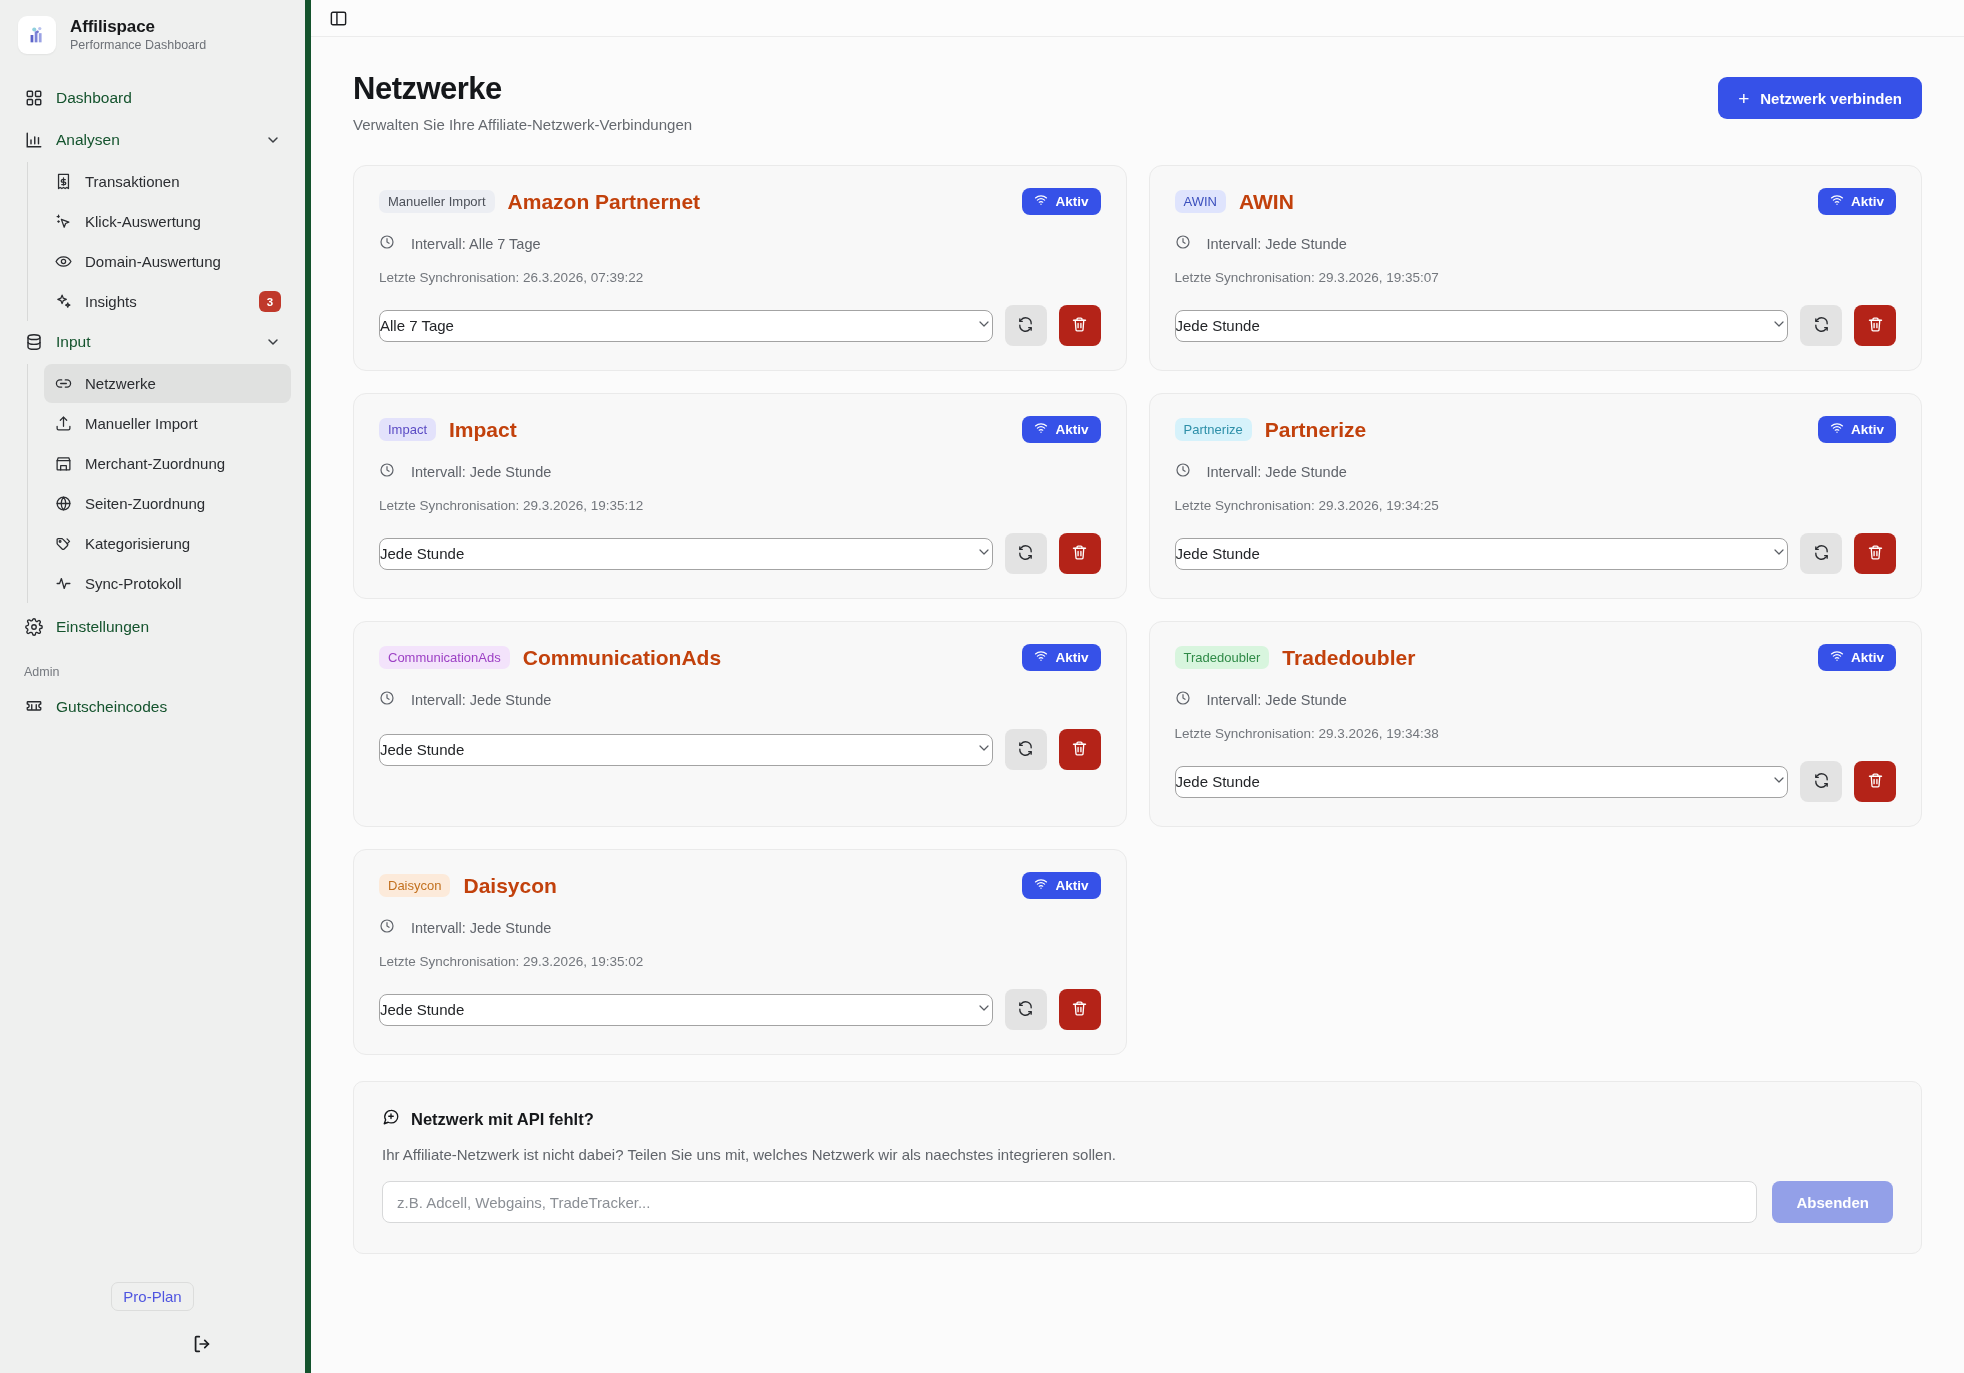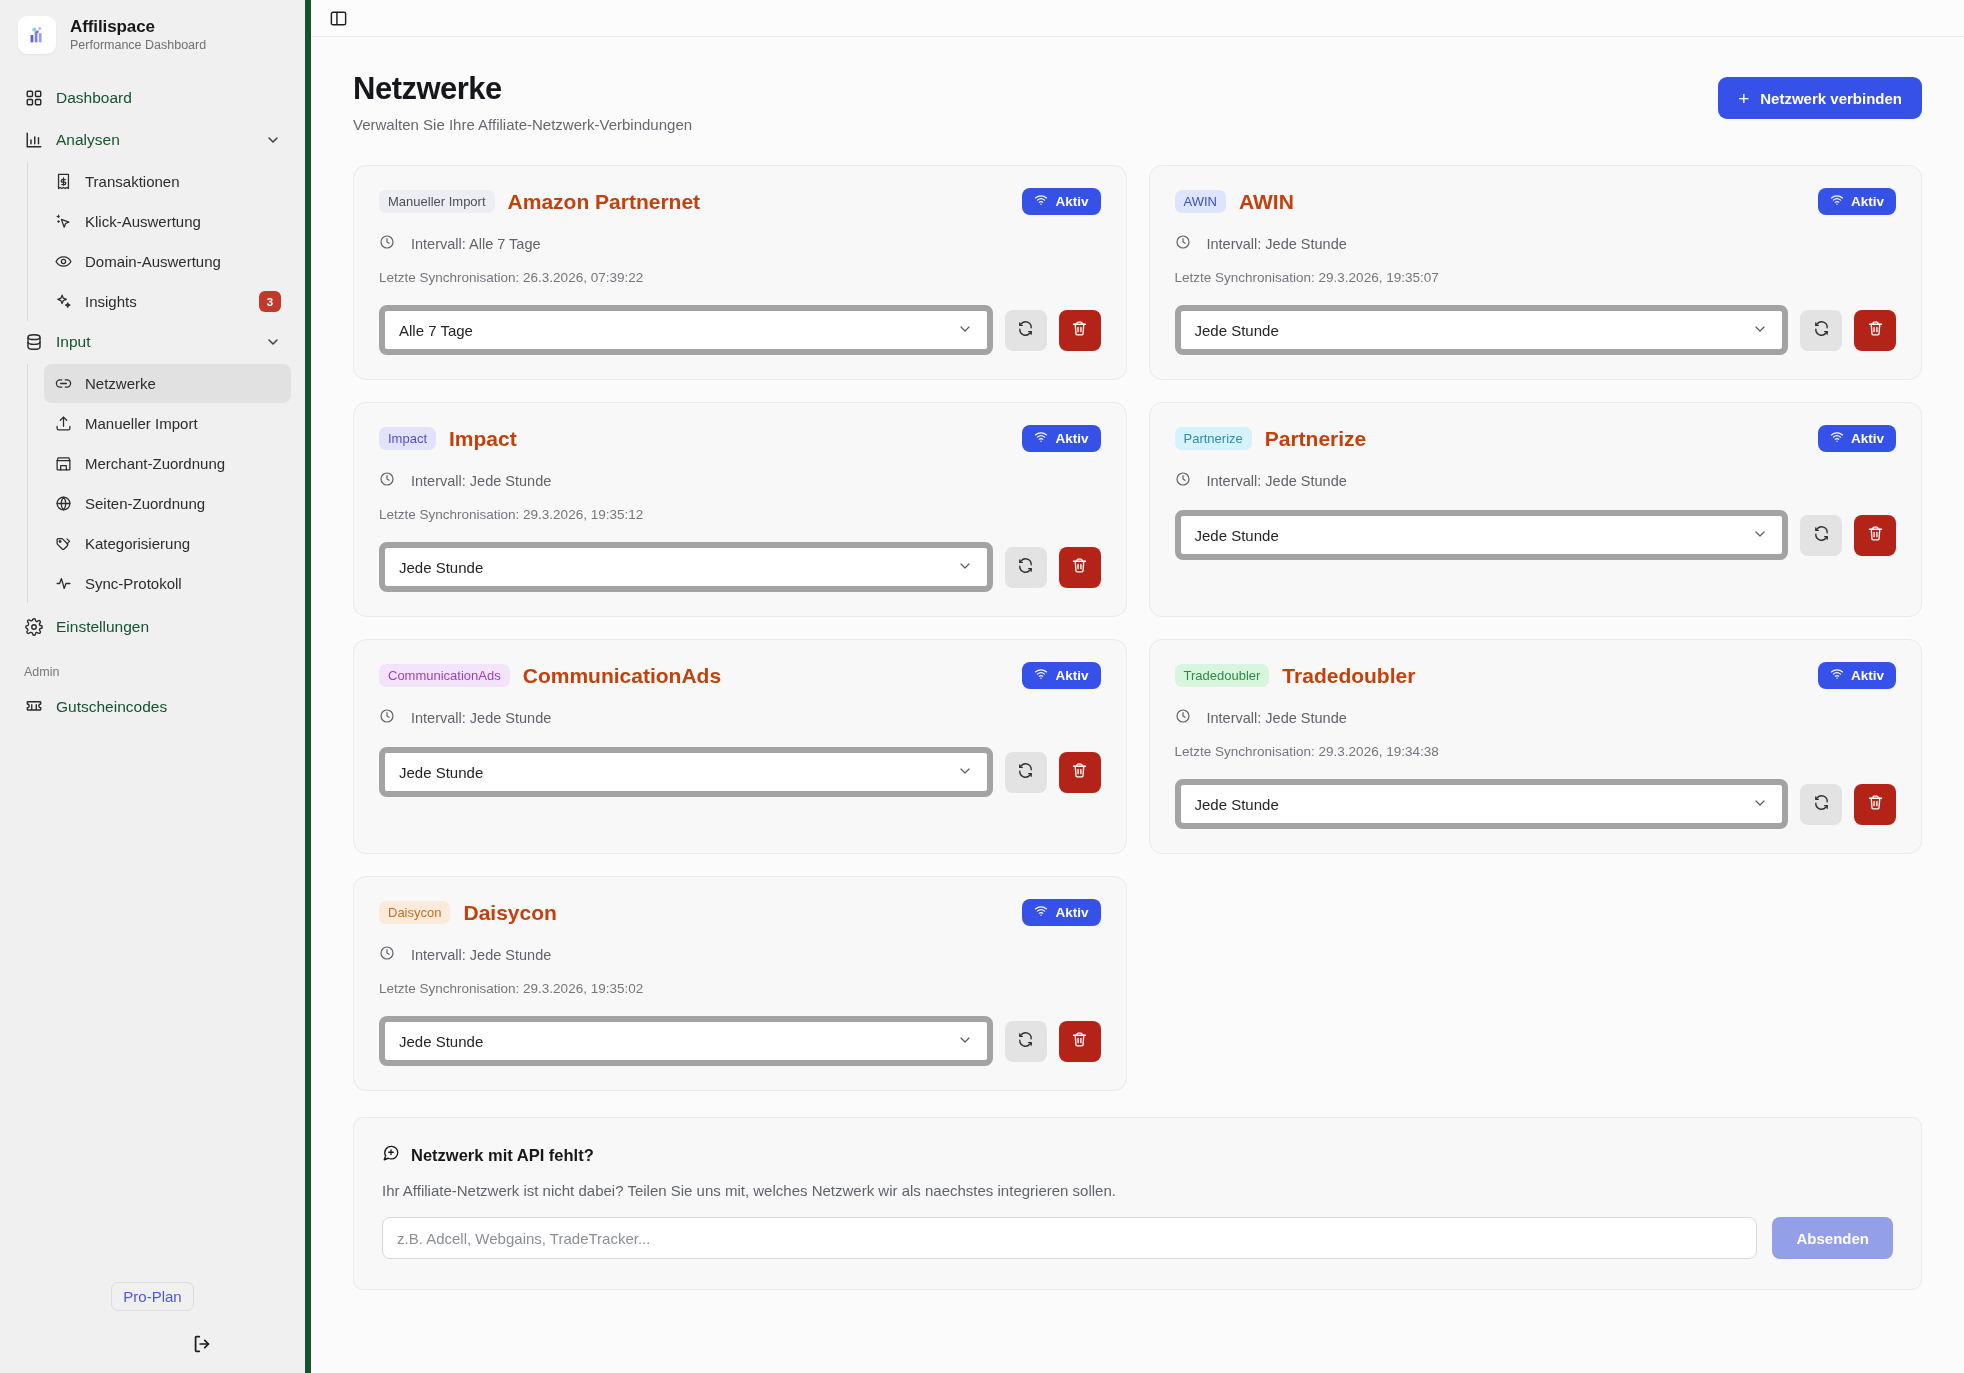--- a/index.html
+++ b/index.html
@@ -111,24 +111,24 @@
     background: #3651e8; color: #fff; border-radius: 8px;
     padding: 5px 12px; font-size: 13.5px; font-weight: 700;
   }
   .meta-interval {
     display: flex; align-items: center; gap: 16px;
     font-size: 14.5px; color: #5f636a; margin-top: 19px;
   }
   .meta-sync { font-size: 13.5px; color: #73777d; margin-top: 17px; }
   .card-controls { display: flex; align-items: center; gap: 12px; margin-top: 20px; }
   .select-box {
-    flex: 1 1 auto; height: 50px; background: #fff;
-    border: 6px solid #a3a3a3; border-radius: 8px;
+    flex: 1 1 auto; height: 32px; background: #fff;
+    border: 1px solid #a3a3a3; border-radius: 8px;
     display: flex; align-items: center; justify-content: space-between;
-    padding: 0 14px; font-size: 15px; color: #232528; cursor: pointer;
+    padding: 0 0; font-size: 15px; color: #232528; cursor: pointer;
   }
   .icon-btn {
     width: 42px; height: 41px; border-radius: 8px; border: none;
     display: flex; align-items: center; justify-content: center; cursor: pointer;
   }
   .icon-btn.refresh { background: #e3e3e3; }
   .icon-btn.delete { background: #b42318; }
 
   
   .feedback {
@@ -547,20 +547,21 @@
                 <span>Aktiv</span>
               </span>
             </div>
             <div class="meta-interval">
               <span><svg width="16" height="16" viewBox="0 0 24 24" fill="none" stroke="#5f636a" stroke-width="1.8" stroke-linecap="round" stroke-linejoin="round">
                   <circle cx="12" cy="12" r="9"></circle>
                   <path d="M12 7v5l3 2"></path>
                 </svg></span>
               <span>Intervall: Jede Stunde</span>
             </div>
+            <div class="meta-sync">Letzte Synchronisation: 29.3.2026, 19:34:25</div>
             <div class="card-controls">
               <div class="select-box">
                 <span>Jede Stunde</span>
                 <span><svg width="16" height="16" viewBox="0 0 24 24" fill="none" stroke="#5a5e64" stroke-width="1.8" stroke-linecap="round" stroke-linejoin="round">
                     <path d="M6 9l6 6 6-6"></path>
                   </svg></span>
               </div>
               <button class="icon-btn refresh">
                 <span><svg width="17" height="17" viewBox="0 0 24 24" fill="none" stroke="#2a2c30" stroke-width="1.9" stroke-linecap="round" stroke-linejoin="round">
                     <path d="M20 11A8 8 0 006 5.3L4 7"></path>

